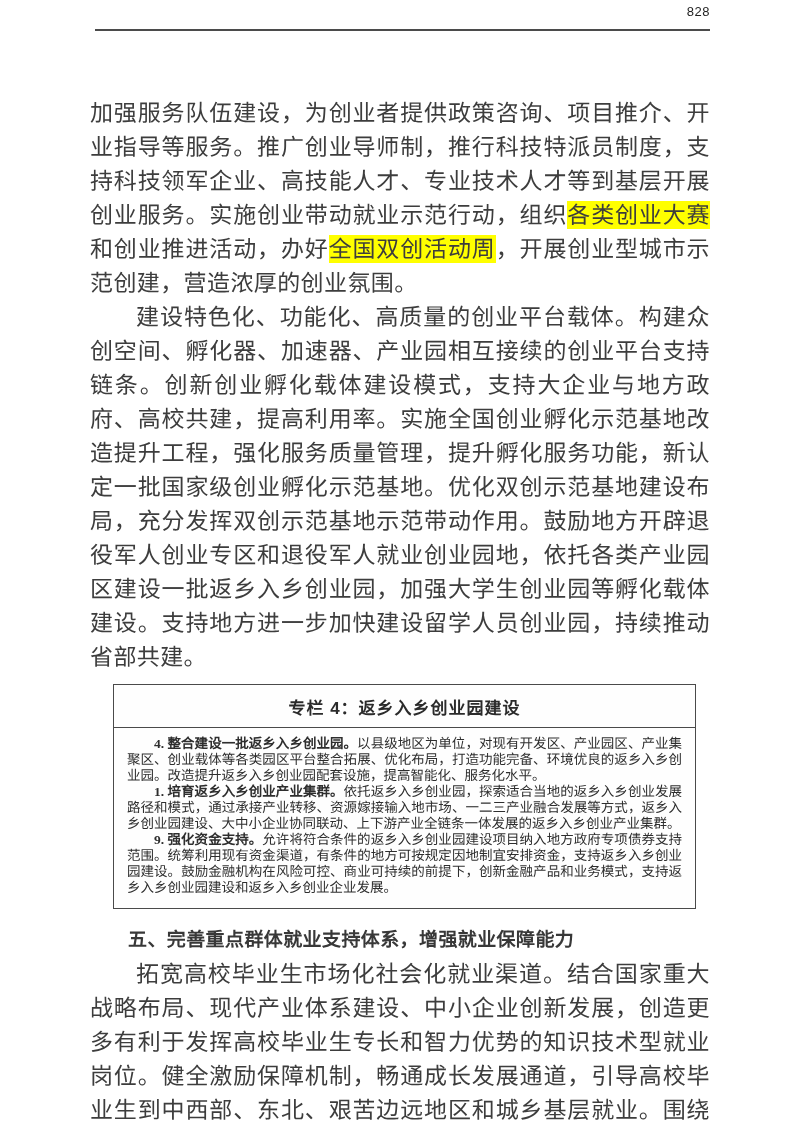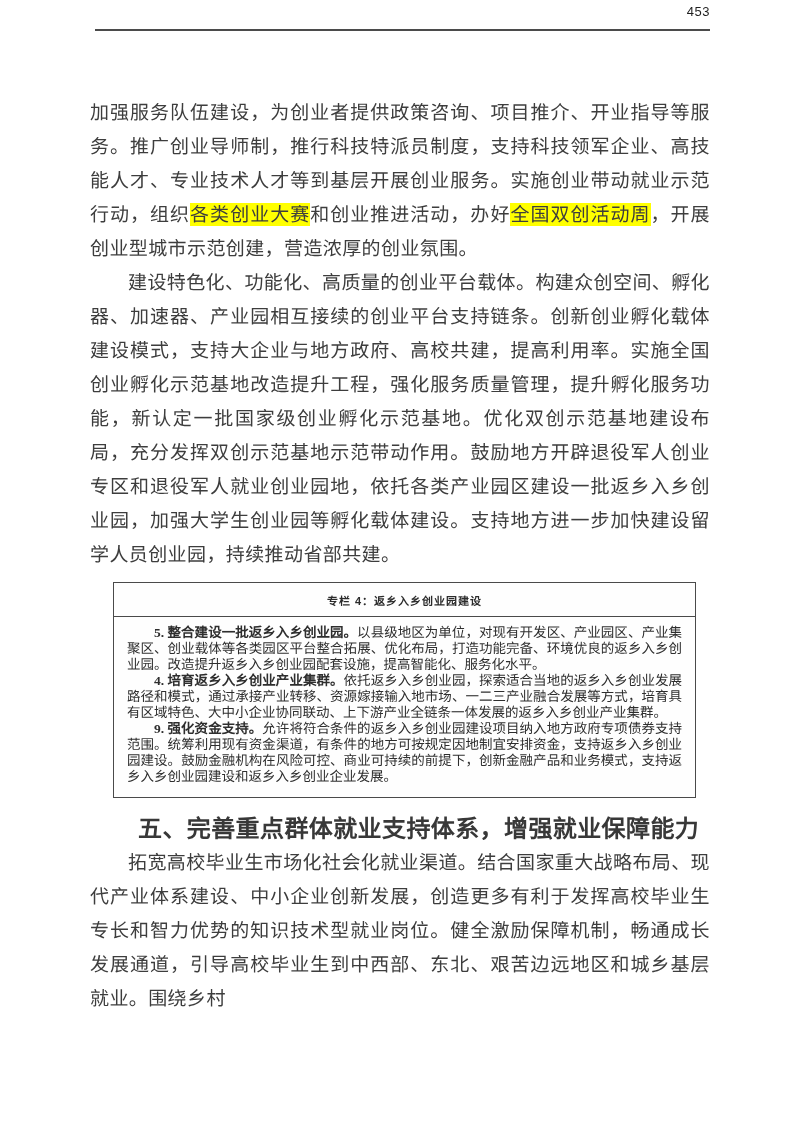--- a/index.html
+++ b/index.html
@@ -33,21 +33,21 @@
   }
 
   
   .content {
     position: absolute;
     top: 96px; left: 90px;
     width: 620px;
   }
   .para {
     margin: 0;
-    font-size: 19px;
+    font-size: 23px;
     line-height: 34px;
     text-align: justify;
     letter-spacing: 0.4px;
     color: #3d3d3d;
   }
   .indent { text-indent: 2em; }
   mark {
     background: #ffff00;
     color: inherit;
     padding: 1px 0;
@@ -56,68 +56,68 @@
   
   .box {
     width: 583px;
     margin: 10px 0 14px 23px;
     border: 1.5px solid #4a4a4a;
     background: #fefefe;
   }
   .box-title {
     text-align: center;
     font-weight: bold;
-    font-size: 11px;
+    font-size: 17px;
     color: #2b2b2b;
     padding: 9px 0 8px 0;
     border-bottom: 1.5px solid #4a4a4a;
     letter-spacing: 1px;
   }
   .box-body {
     padding: 8px 13px 12px 13px;
     font-family: "Liberation Serif", "DejaVu Serif", serif;
     font-size: 13.5px;
     line-height: 16px;
     color: #2e2e2e;
     text-align: justify;
   }
   .box-item { margin: 0; text-indent: 2em; }
   .box-item .lead { font-weight: bold; }
 
   
   .heading {
     margin: 14px 0 0 0;
-    font-size: 24px;
+    font-size: 19px;
     line-height: 34px;
     font-weight: bold;
     text-indent: 2em;
     color: #383838;
     letter-spacing: 0.4px;
   }
 </style>
 </head>
 <body>
 
 <div class="page">
 
   <div class="header">
-    <span class="page-num">453</span>
+    <span class="page-num">828</span>
   </div>
 
   <div class="content">
 
     <p class="para"><span>加强服务队伍建设，为创业者提供政策咨询、项目推介、开业指导等服务。推广创业导师制，推行科技特派员制度，支持科技领军企业、高技能人才、专业技术人才等到基层开展创业服务。实施创业带动就业示范行动，组织</span><mark>各类创业大赛</mark><span>和创业推进活动，办好</span><mark>全国双创活动周</mark><span>，开展创业型城市示范创建，营造浓厚的创业氛围。</span></p>
 
     <p class="para indent">建设特色化、功能化、高质量的创业平台载体。构建众创空间、孵化器、加速器、产业园相互接续的创业平台支持链条。创新创业孵化载体建设模式，支持大企业与地方政府、高校共建，提高利用率。实施全国创业孵化示范基地改造提升工程，强化服务质量管理，提升孵化服务功能，新认定一批国家级创业孵化示范基地。优化双创示范基地建设布局，充分发挥双创示范基地示范带动作用。鼓励地方开辟退役军人创业专区和退役军人就业创业园地，依托各类产业园区建设一批返乡入乡创业园，加强大学生创业园等孵化载体建设。支持地方进一步加快建设留学人员创业园，持续推动省部共建。</p>
 
     <div class="box">
       <div class="box-title">专栏 4：返乡入乡创业园建设</div>
       <div class="box-body">
-        <p class="box-item"><span class="lead">5. 整合建设一批返乡入乡创业园。</span><span>以县级地区为单位，对现有开发区、产业园区、产业集聚区、创业载体等各类园区平台整合拓展、优化布局，打造功能完备、环境优良的返乡入乡创业园。改造提升返乡入乡创业园配套设施，提高智能化、服务化水平。</span></p>
-        <p class="box-item"><span class="lead">4. 培育返乡入乡创业产业集群。</span><span>依托返乡入乡创业园，探索适合当地的返乡入乡创业发展路径和模式，通过承接产业转移、资源嫁接输入地市场、一二三产业融合发展等方式，培育具有区域特色、大中小企业协同联动、上下游产业全链条一体发展的返乡入乡创业产业集群。</span></p>
+        <p class="box-item"><span class="lead">4. 整合建设一批返乡入乡创业园。</span><span>以县级地区为单位，对现有开发区、产业园区、产业集聚区、创业载体等各类园区平台整合拓展、优化布局，打造功能完备、环境优良的返乡入乡创业园。改造提升返乡入乡创业园配套设施，提高智能化、服务化水平。</span></p>
+        <p class="box-item"><span class="lead">1. 培育返乡入乡创业产业集群。</span><span>依托返乡入乡创业园，探索适合当地的返乡入乡创业发展路径和模式，通过承接产业转移、资源嫁接输入地市场、一二三产业融合发展等方式，返乡入乡创业园建设、大中小企业协同联动、上下游产业全链条一体发展的返乡入乡创业产业集群。</span></p>
         <p class="box-item"><span class="lead">9. 强化资金支持。</span><span>允许将符合条件的返乡入乡创业园建设项目纳入地方政府专项债券支持范围。统筹利用现有资金渠道，有条件的地方可按规定因地制宜安排资金，支持返乡入乡创业园建设。鼓励金融机构在风险可控、商业可持续的前提下，创新金融产品和业务模式，支持返乡入乡创业园建设和返乡入乡创业企业发展。</span></p>
       </div>
     </div>
 
     <p class="heading">五、完善重点群体就业支持体系，增强就业保障能力</p>
 
 
 
     <p class="para indent">拓宽高校毕业生市场化社会化就业渠道。结合国家重大战略布局、现代产业体系建设、中小企业创新发展，创造更多有利于发挥高校毕业生专长和智力优势的知识技术型就业岗位。健全激励保障机制，畅通成长发展通道，引导高校毕业生到中西部、东北、艰苦边远地区和城乡基层就业。围绕乡村</p>
 

